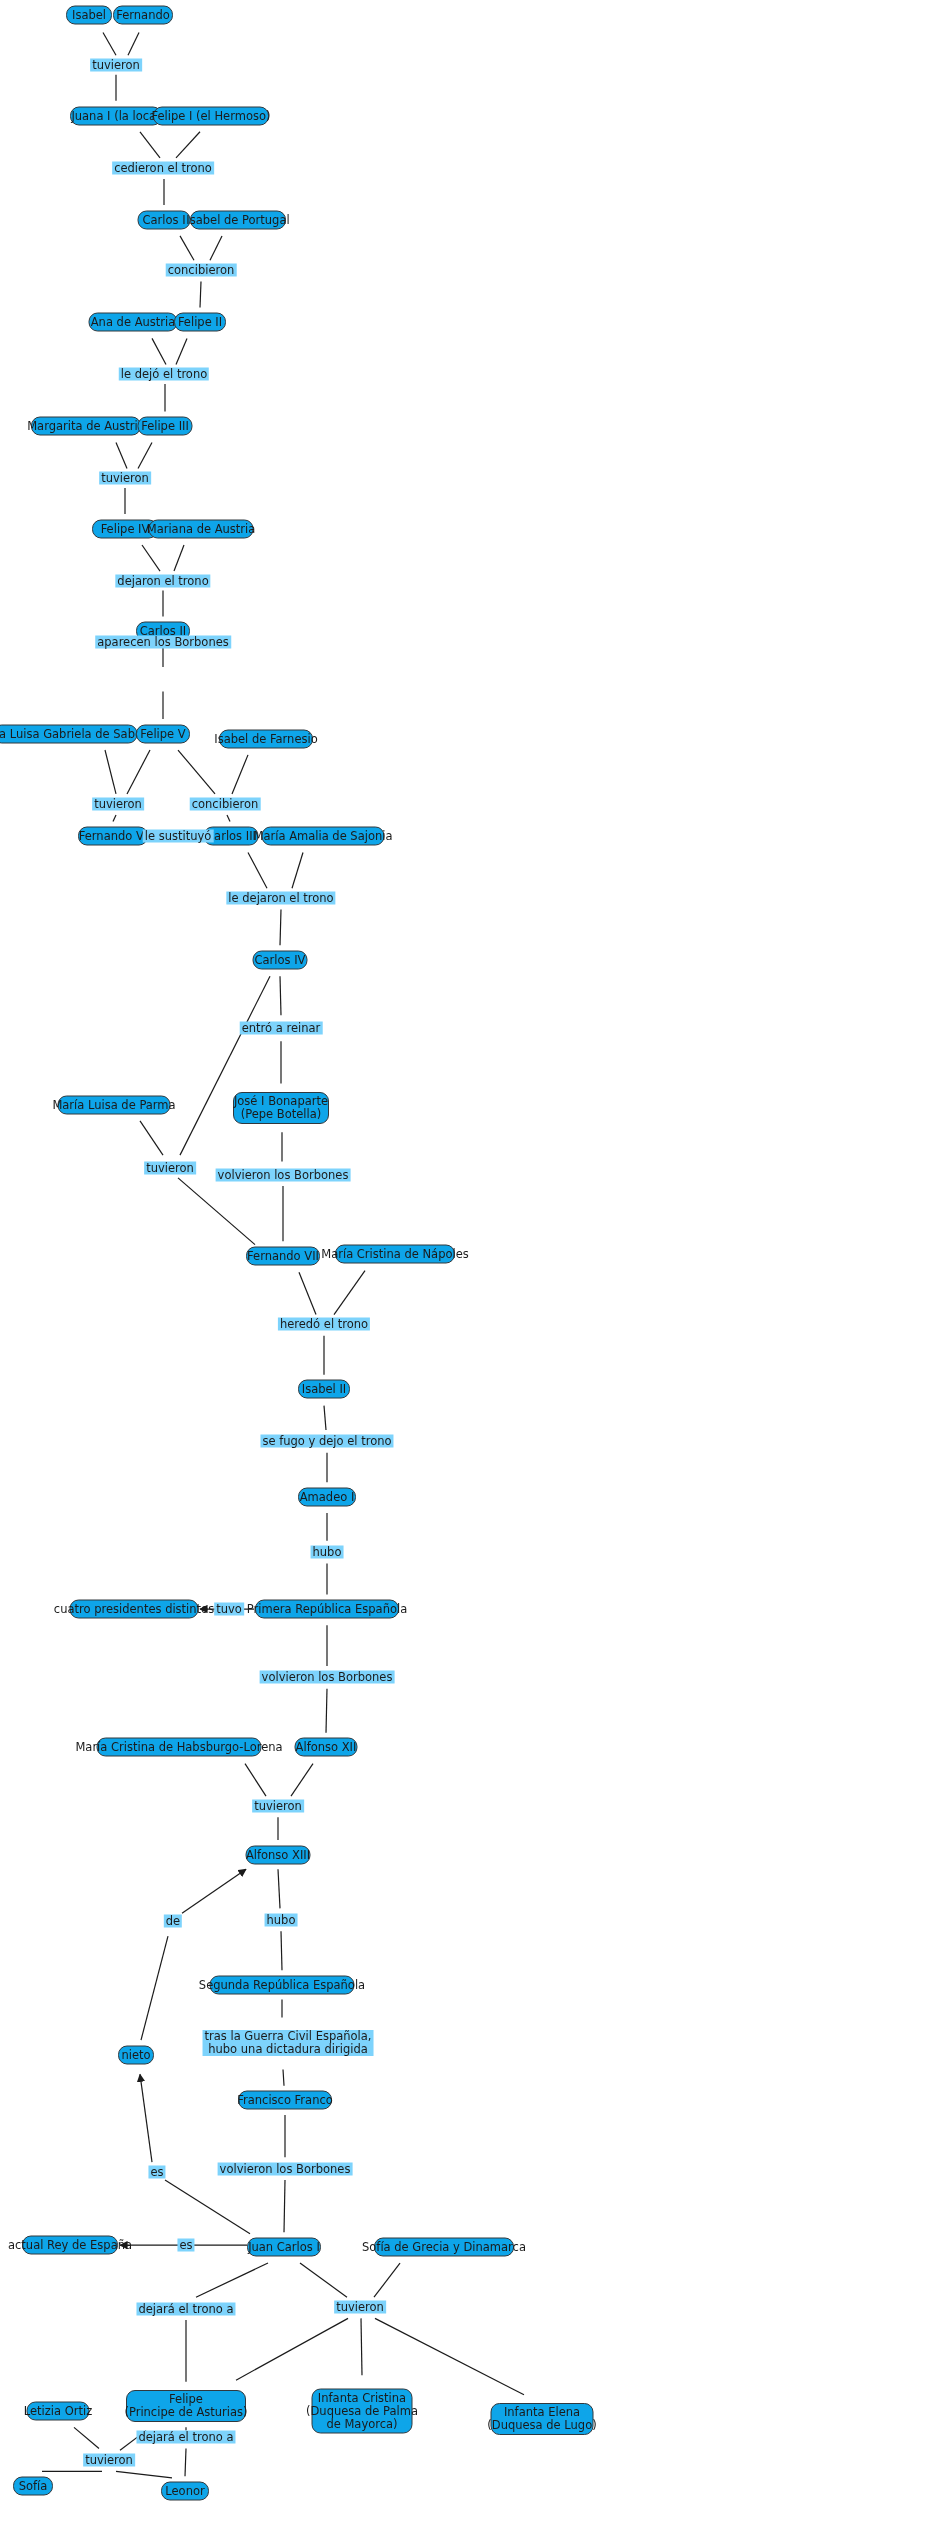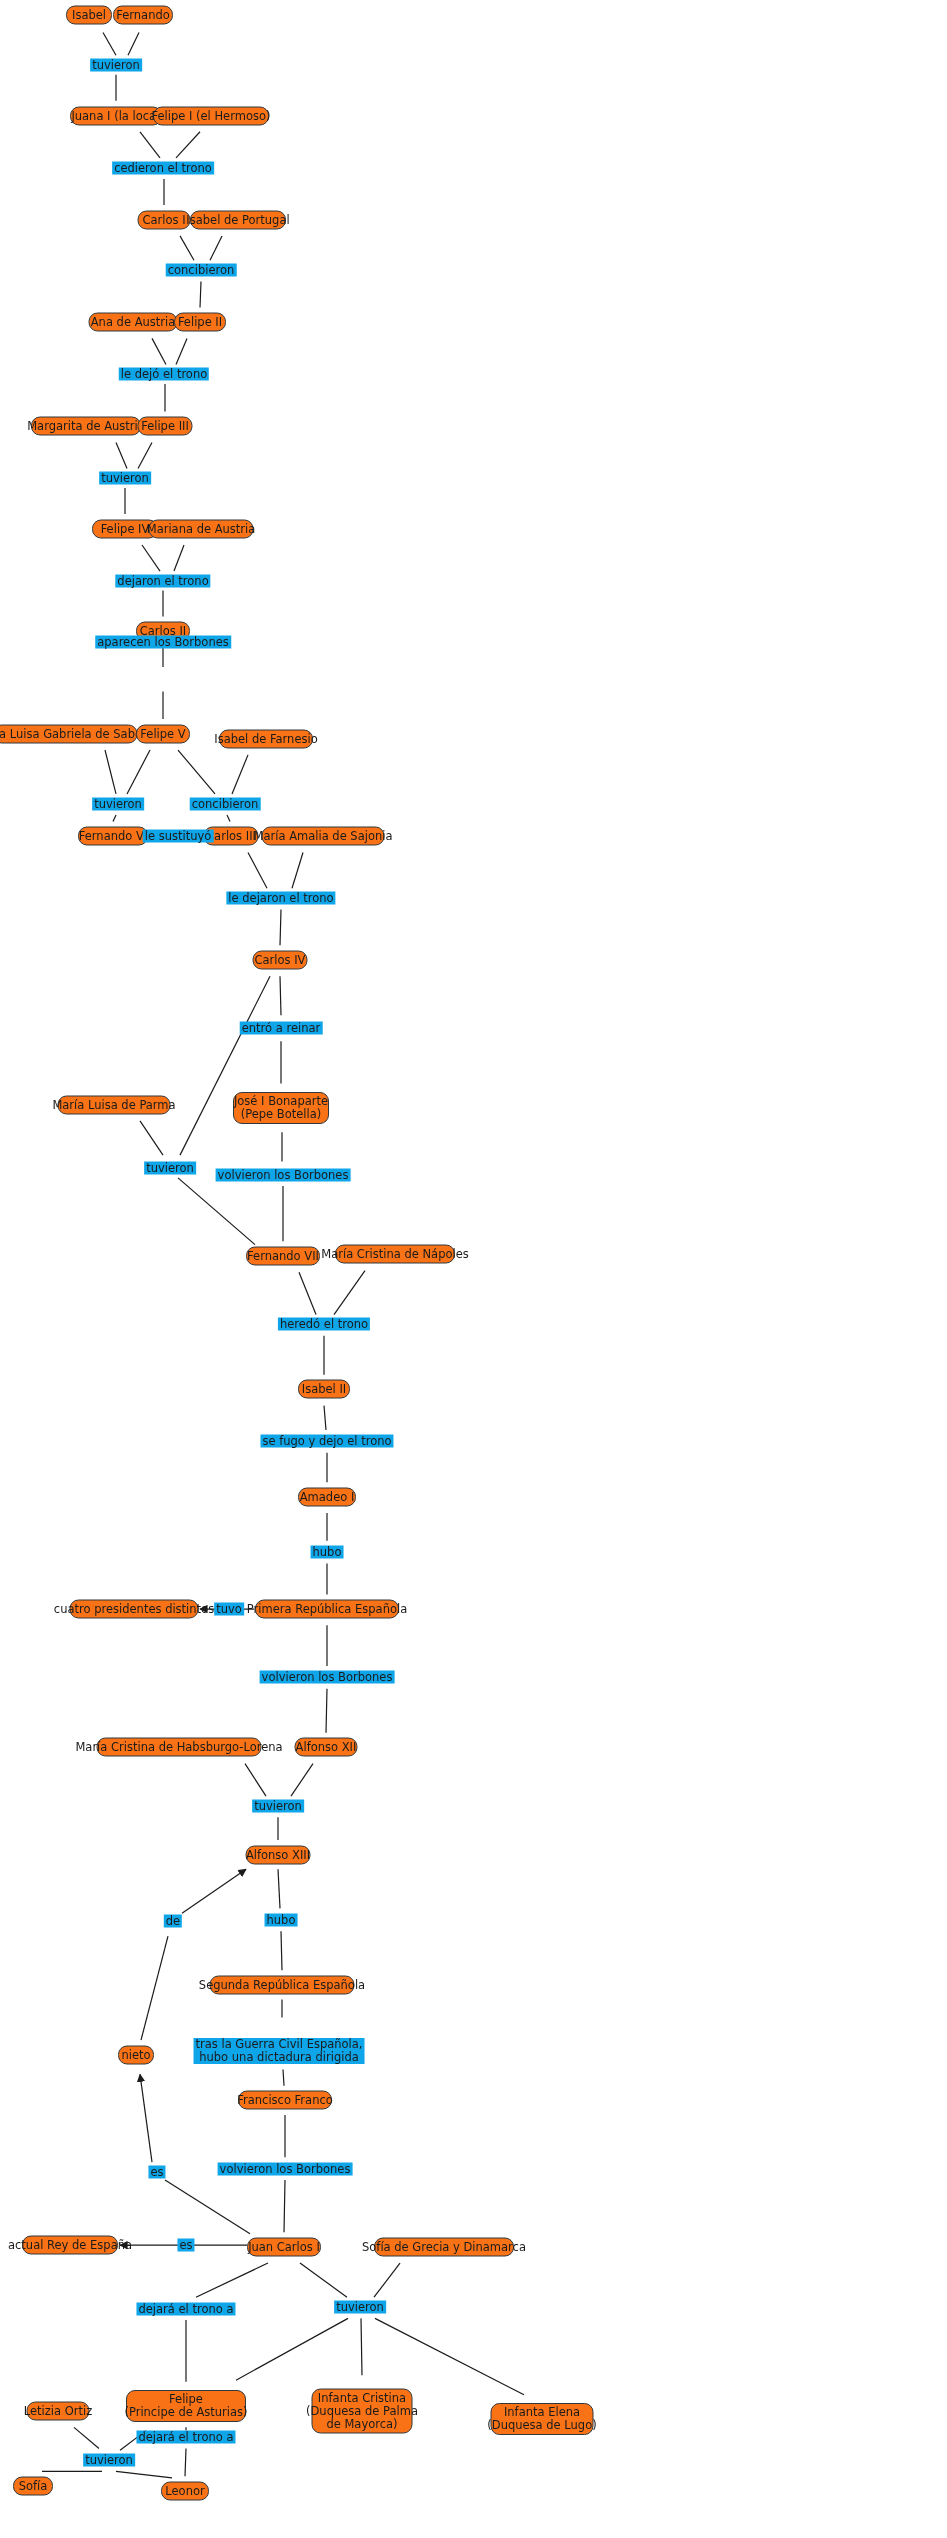--- a/index.html
+++ b/index.html
@@ -1,21 +1,21 @@
 <!DOCTYPE html>
 <html><head>
 <meta charset="utf-8">
 <style>
   html,body{margin:0;padding:0;background:#ffffff;}
   body{font-family:"DejaVu Sans","Liberation Sans",sans-serif;}
   #stage{position:relative;width:947px;height:2538px;background:#ffffff;overflow:hidden;}
   #edges{position:absolute;left:0;top:0;width:947px;height:2538px;}
   .node{
     position:absolute;
-    background:#f97316;
+    background:#0ea5e9;
     border:1px solid #31383d;
     border-radius:9px;
     color:#1b1b1b;
     font-size:11.5px;
     line-height:13px;
     text-align:center;
     display:flex;
     align-items:center;
     justify-content:center;
     box-sizing:border-box;
@@ -24,21 +24,21 @@
     transform:translate(-50%,-50%);
   }
   .elabel{
     position:absolute;
     font-size:11.5px;
     line-height:13px;
     color:#1b1b1b;
     text-align:center;
     white-space:pre;
     transform:translate(-50%,-50%);
-    background:#0ea5e9;
+    background:#7dd3fc;
     padding:0 2px;
   }
 </style>
 </head>
 <body>
 
 <div id="stage">
   <svg id="edges" viewBox="0 0 947 2538" xmlns="http://www.w3.org/2000/svg">
     <defs>
       <marker id="ah" viewBox="0 0 10 10" refX="9" refY="5" markerWidth="7" markerHeight="7" orient="auto-start-reverse">
@@ -187,21 +187,21 @@
       <div class="elabel" style="left: 281px; top: 1028.22px;">entró a reinar</div>
       <div class="elabel" style="left: 170px; top: 1168.13px;">tuvieron</div>
       <div class="elabel" style="left: 283px; top: 1174.64px;">volvieron los Borbones</div>
       <div class="elabel" style="left: 324px; top: 1324.32px;">heredó el trono</div>
       <div class="elabel" style="left: 327px; top: 1441.45px;">se fugo y dejo el trono</div>
       <div class="elabel" style="left: 327px; top: 1552.08px;">hubo</div>
       <div class="elabel" style="left: 229px; top: 1609.03px;">tuvo</div>
       <div class="elabel" style="left: 327px; top: 1677.36px;">volvieron los Borbones</div>
       <div class="elabel" style="left: 278px; top: 1805.88px;">tuvieron</div>
       <div class="elabel" style="left: 281px; top: 1919.77px;">hubo</div>
-      <div class="elabel" style="left: 279px; top: 2043.42px; margin-top: 8px;">tras la Guerra Civil Española,
+      <div class="elabel" style="left: 288px; top: 2043.42px;">tras la Guerra Civil Española,
 hubo una dictadura dirigida</div>
       <div class="elabel" style="left: 285px; top: 2168.69px;">volvieron los Borbones</div>
       <div class="elabel" style="left: 186px; top: 2245.15px;">es</div>
       <div class="elabel" style="left: 157px; top: 2171.94px;">es</div>
       <div class="elabel" style="left: 173px; top: 1921.4px;">de</div>
       <div class="elabel" style="left: 360px; top: 2306.98px;">tuvieron</div>
       <div class="elabel" style="left: 186px; top: 2308.6px;">dejará el trono a</div>
       <div class="elabel" style="left: 109px; top: 2459.91px;">tuvieron</div>
       <div class="elabel" style="left: 186px; top: 2437.13px;">dejará el trono a</div>
     </div>

